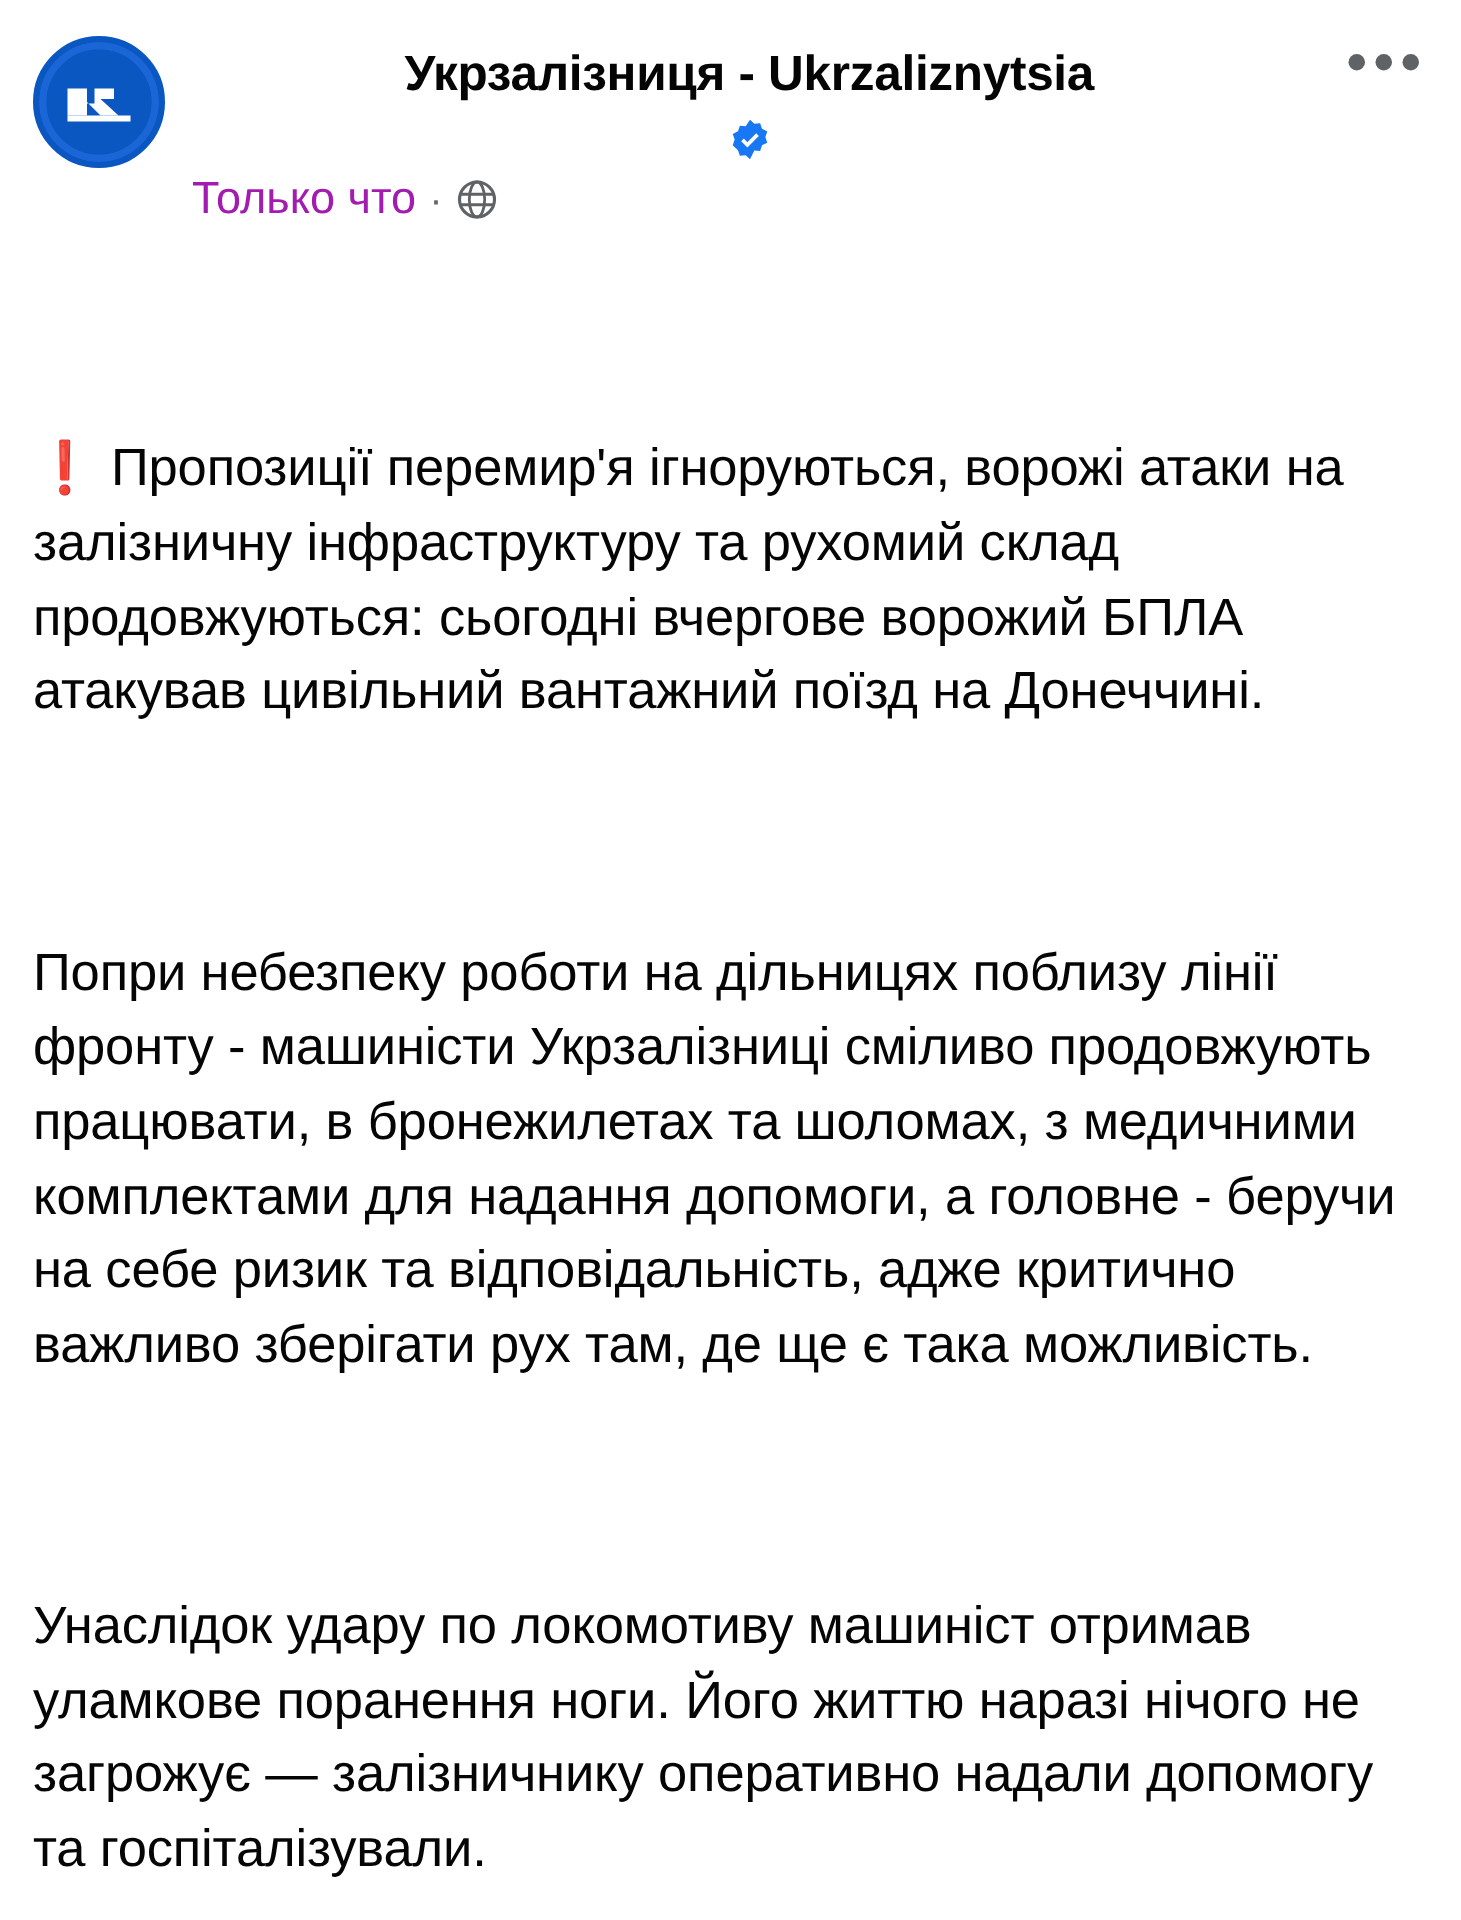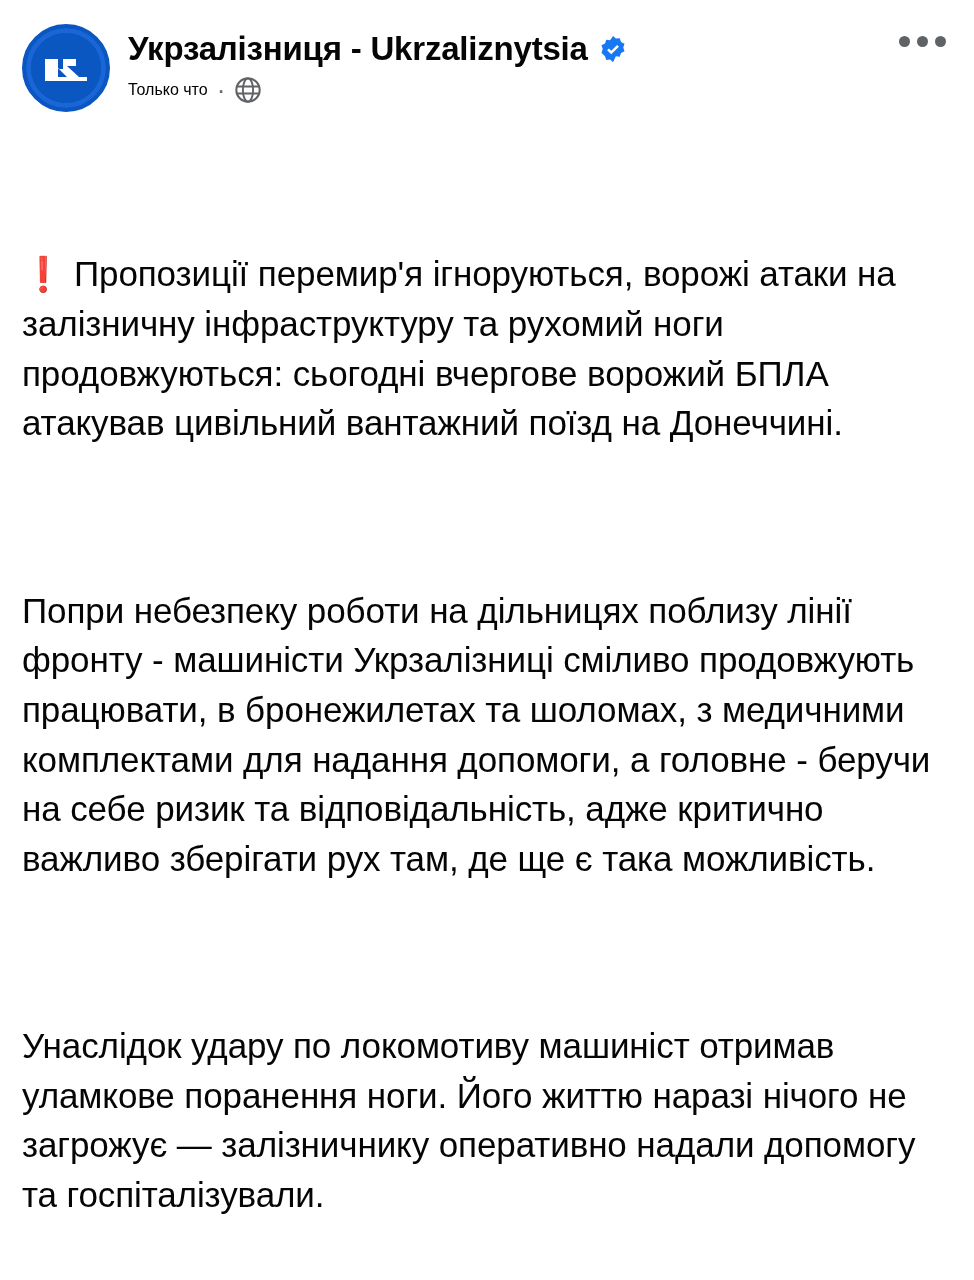--- a/index.html
+++ b/index.html
@@ -54,20 +54,21 @@
   .header-text {
     flex: 1 1 auto;
     padding-top: 6px;
     min-width: 0;
   }
   .name-row {
     display: flex;
     align-items: center;
     gap: 10px;
     flex-wrap: nowrap;
+    flex-direction: column;
   }
   .page-name {
     font-size: 33px;
     font-weight: bold;
     letter-spacing: -0.2px;
     color: #050505;
     white-space: nowrap;
   }
   .verified {
     width: 30px;
@@ -75,22 +76,22 @@
     flex: 0 0 30px;
     display: inline-block;
   }
   .meta-row {
     display: flex;
     align-items: center;
     gap: 9px;
     margin-top: 8px;
   }
   .timestamp {
-    font-size: 16px;
-    color: #000000;
+    font-size: 30px;
+    color: #a21caf;
   }
   .dot-sep {
     font-size: 26px;
     color: #65676b;
     line-height: 1;
   }
   .globe {
     width: 28px;
     height: 28px;
     flex: 0 0 28px;
@@ -170,19 +171,19 @@
 
     <div class="more-btn">
       <span class="d"></span>
       <span class="d"></span>
       <span class="d"></span>
     </div>
 
   </div>
 
   <div class="post-body">
-    <p class="para"><span class="warn-icon">❗</span><span> Пропозиції перемир'я ігноруються, ворожі атаки на залізничну інфраструктуру та рухомий ноги продовжуються: сьогодні вчергове ворожий БПЛА атакував цивільний вантажний поїзд на Донеччині.</span></p>
+    <p class="para"><span class="warn-icon">❗</span><span> Пропозиції перемир'я ігноруються, ворожі атаки на залізничну інфраструктуру та рухомий склад продовжуються: сьогодні вчергове ворожий БПЛА атакував цивільний вантажний поїзд на Донеччині.</span></p>
     <p class="para">Попри небезпеку роботи на дільницях поблизу лінії фронту - машиністи Укрзалізниці сміливо продовжують працювати, в бронежилетах та шоломах, з медичними комплектами для надання допомоги, а головне - беручи на себе ризик та відповідальність, адже критично важливо зберігати рух там, де ще є така можливість.</p>
     <p class="para">Унаслідок удару по локомотиву машиніст отримав уламкове поранення ноги. Його життю наразі нічого не загрожує — залізничнику оперативно надали допомогу та госпіталізували.</p>
     
   </div>
 
 </div>
 
 </body></html>

